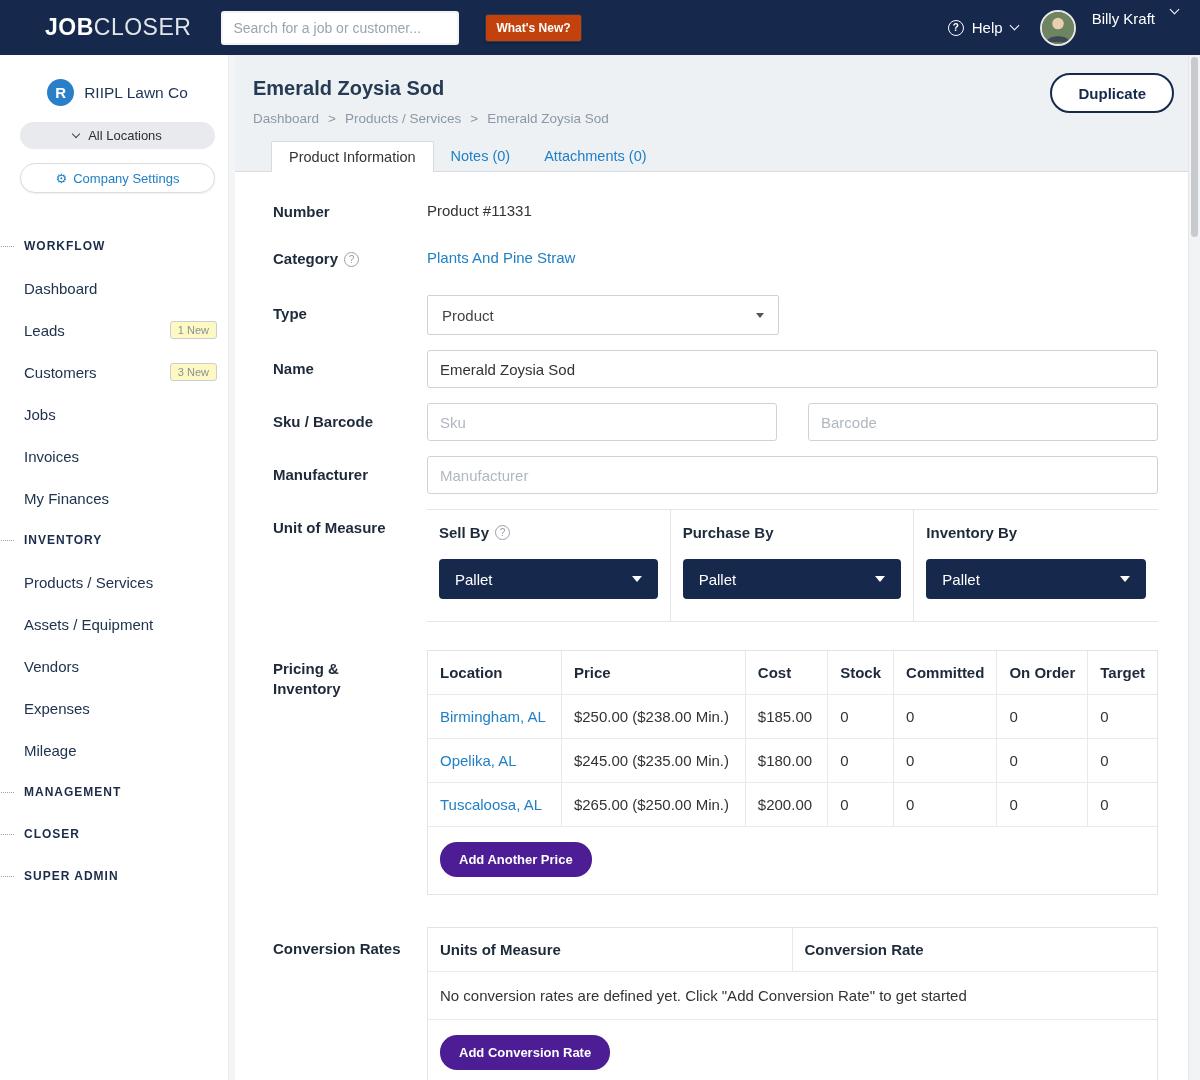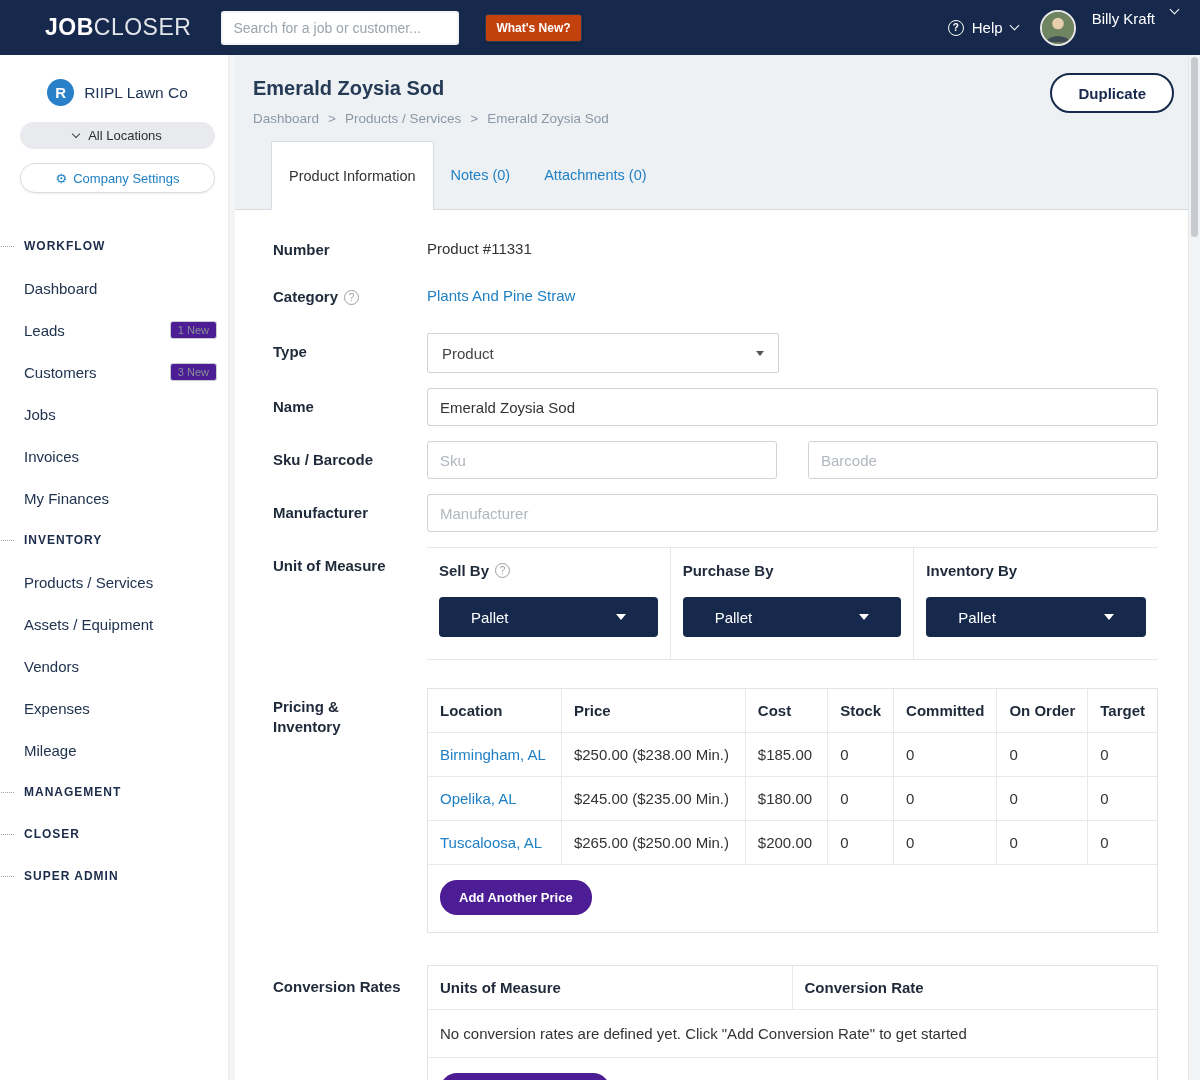--- a/index.html
+++ b/index.html
@@ -55,34 +55,34 @@
     justify-content:center; gap:6px; color:#2180c4; font-size:13px; cursor:pointer;
     box-shadow:0 1px 2px rgba(0,0,0,.07); font-family:inherit; }
   .nav { margin-top:14px; }
   .section-header { height:42px; display:flex; align-items:center; padding-left:24px;
     color:#1b2b4a; font-size:12px; font-weight:700; letter-spacing:1px; position:relative;
     cursor:pointer; }
   .section-dash { position:absolute; left:1px; top:50%; width:13px; border-top:1px dotted #9aa0a6; }
   .nav-item { height:42px; display:flex; align-items:center; justify-content:space-between;
     padding:0 18px 0 24px; font-size:15px; color:#20334f; cursor:pointer; }
   .badge { font-size:11px; color:#8a9097; border:1px solid #c9ced3; border-radius:3px;
-    padding:2px 7px; background:#4c1d95; white-space:nowrap; }
+    padding:2px 7px; background:#fef9c3; white-space:nowrap; }
 
   
   .main { flex:1; display:flex; flex-direction:column; background:#eef1f4; min-width:0; }
   .main-header { padding:22px 0 0 18px; position:relative; flex-shrink:0; }
   .page-title { font-size:20px; font-weight:700; color:#253a55; }
   .breadcrumb { margin-top:11px; font-size:13.5px; color:#8b98a5; display:flex; gap:9px;
     align-items:center; }
   .crumb-link { cursor:pointer; }
   .duplicate-btn { position:absolute; top:18px; right:14px; height:40px; padding:0 26px;
     border:2px solid #16294c; border-radius:21px; background:#fff; color:#16294c;
     font-size:15px; font-weight:600; cursor:pointer; font-family:inherit; }
   .tabs { display:flex; margin-top:15px; padding-left:18px; align-items:flex-end; }
-  .tab { padding:26px 17px; font-size:14.5px; cursor:pointer; }
+  .tab { padding:7px 17px; font-size:14.5px; cursor:pointer; }
   .tab.active { background:#fff; border:1px solid #d8dce0; border-bottom:none; color:#333;
     border-radius:2px 2px 0 0; margin-bottom:-1px; position:relative; z-index:2; }
   .tab.inactive { color:#2180c4; }
   .panel { background:#fff; border-top:1px solid #d8dce0; flex:1; padding:30px 30px 30px 38px;
     overflow:hidden; }
 
   
   .frow { display:flex; align-items:flex-start; margin-bottom:15px; }
   .frow.static { margin-bottom:27px; }
   .flabel { width:154px; flex-shrink:0; font-weight:700; font-size:15px; color:#1e2a3a;
@@ -106,21 +106,21 @@
   .two-col .text-input { width:calc(50% - 15.5px); }
 
   
   .uom { border-top:1px solid #e3e6ea; border-bottom:1px solid #e3e6ea; display:grid;
     grid-template-columns:1fr 1fr 1fr; }
   .uom-col { padding:14px 12px 22px; border-right:1px solid #e3e6ea; }
   .uom-col:last-child { border-right:none; }
   .uom-head { font-weight:700; font-size:15px; color:#1e2a3a; margin-bottom:18px;
     display:flex; align-items:center; }
   .dark-select { height:40px; background:#16294c; color:#fff; border-radius:4px; display:flex;
-    align-items:center; justify-content:space-between; padding:0 32px; font-size:15px;
+    align-items:center; justify-content:space-between; padding:0 16px; font-size:15px;
     cursor:pointer; }
   .caret-w { width:0; height:0; border-left:5px solid transparent; border-right:5px solid transparent;
     border-top:6px solid #fff; }
 
   
   .tbl-wrap { border:1px solid #e0e4e8; max-width:731px; }
   table.ptable { width:100%; border-collapse:collapse; font-size:15px; }
   .ptable th { font-weight:700; color:#1e2a3a; text-align:left; padding:13px 12px;
     border-right:1px solid #e7eaed; border-bottom:1px solid #e7eaed; white-space:nowrap; }
   .ptable td { color:#333; padding:13px 12px; border-right:1px solid #e7eaed;

